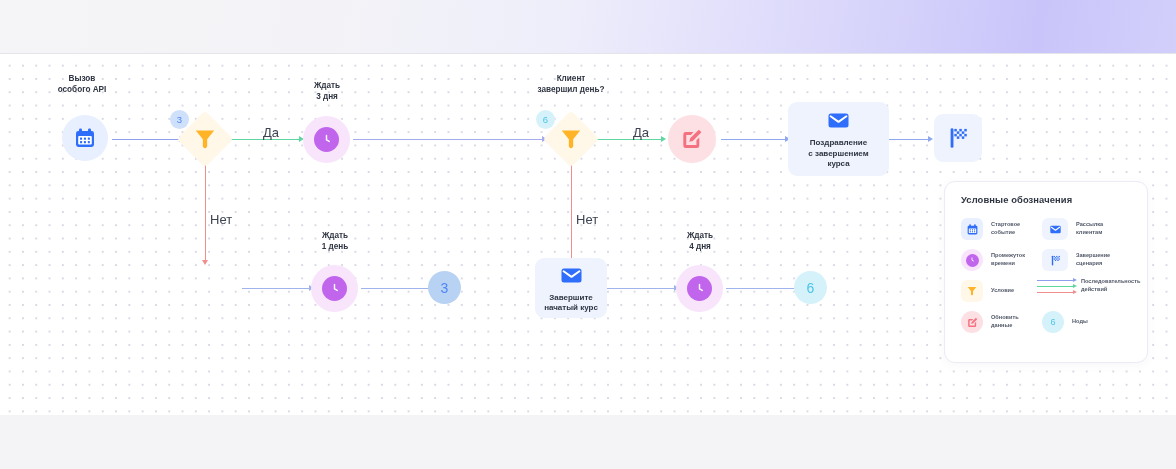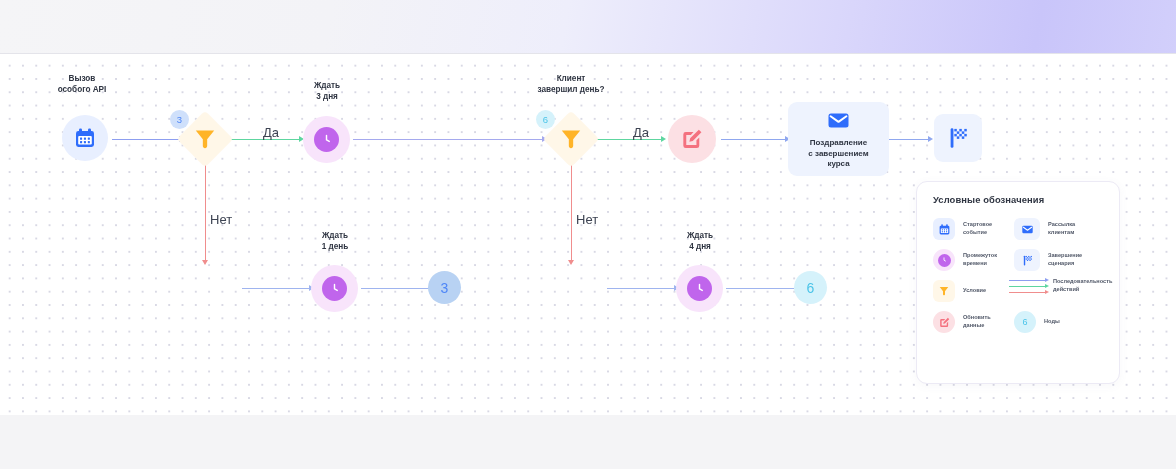--- a/index.html
+++ b/index.html
@@ -105,23 +105,24 @@
 
   
   .numnode {
     position: absolute; border-radius: 50%;
     display: flex; align-items: center; justify-content: center;
     font-size: 14px; font-weight: 400;
   }
 
   
   #legend {
-    position: absolute; width: 204px; height: 203px;
+    position: absolute; width: 204px; height: 182px;
     background: #ffffff; border: 1px solid #eceaf5; border-radius: 11px;
     box-shadow: 0 2px 10px rgba(90,90,130,0.05);
+    margin-left: 28px;
   }
   #legend-title {
     position: absolute; left: 16px; top: 12px;
     font-size: 9.4px; font-weight: 700; color: #2f3542; letter-spacing: .1px;
   }
   .leg-row { position: absolute; display: flex; align-items: center; }
   .leg-ico {
     width: 22px; height: 22px; border-radius: 6px;
     display: flex; align-items: center; justify-content: center; flex: 0 0 22px;
   }
@@ -277,20 +278,28 @@
     <div class="circ circ-wait-outer" style="left:311px; top:211px; width:47px; height:47px;">
       <div class="circ-wait-inner">
         <svg width="15" height="15" viewBox="0 0 24 24">
           <path d="M12 5.6v6.9l4.4 2.6" stroke="#ffffff" stroke-width="2.3" fill="none" stroke-linecap="round"></path>
         </svg>
       </div>
     </div>
 
     <div class="numnode" style="left:428px; top:217px; width:33px; height:33px; background:#b8d2f3; color:#4e86f7;">3</div>
 
+    <div class="rsq" style="left:535px; top:204px; width:72px; height:60px;">
+      <svg width="25" height="25" viewBox="0 0 24 24">
+        <rect x="2.4" y="5.2" width="19.2" height="13.6" rx="2.4" fill="#2f6dfb"></rect>
+        <path d="M4.4 7.9l7.6 5.4 7.6-5.4" stroke="#ffffff" stroke-width="1.9" fill="none" stroke-linecap="round" stroke-linejoin="round"></path>
+      </svg>
+      <div class="rsq-label">Завершите
+начатый курс</div>
+    </div>
 
     <div class="node-cap" style="left:660px; top:176px; width:80px;">Ждать
 4 дня</div>
     <div class="circ circ-wait-outer" style="left:676px; top:211px; width:47px; height:47px;">
       <div class="circ-wait-inner">
         <svg width="15" height="15" viewBox="0 0 24 24">
           <path d="M12 5.6v6.9l4.4 2.6" stroke="#ffffff" stroke-width="2.3" fill="none" stroke-linecap="round"></path>
         </svg>
       </div>
     </div>

